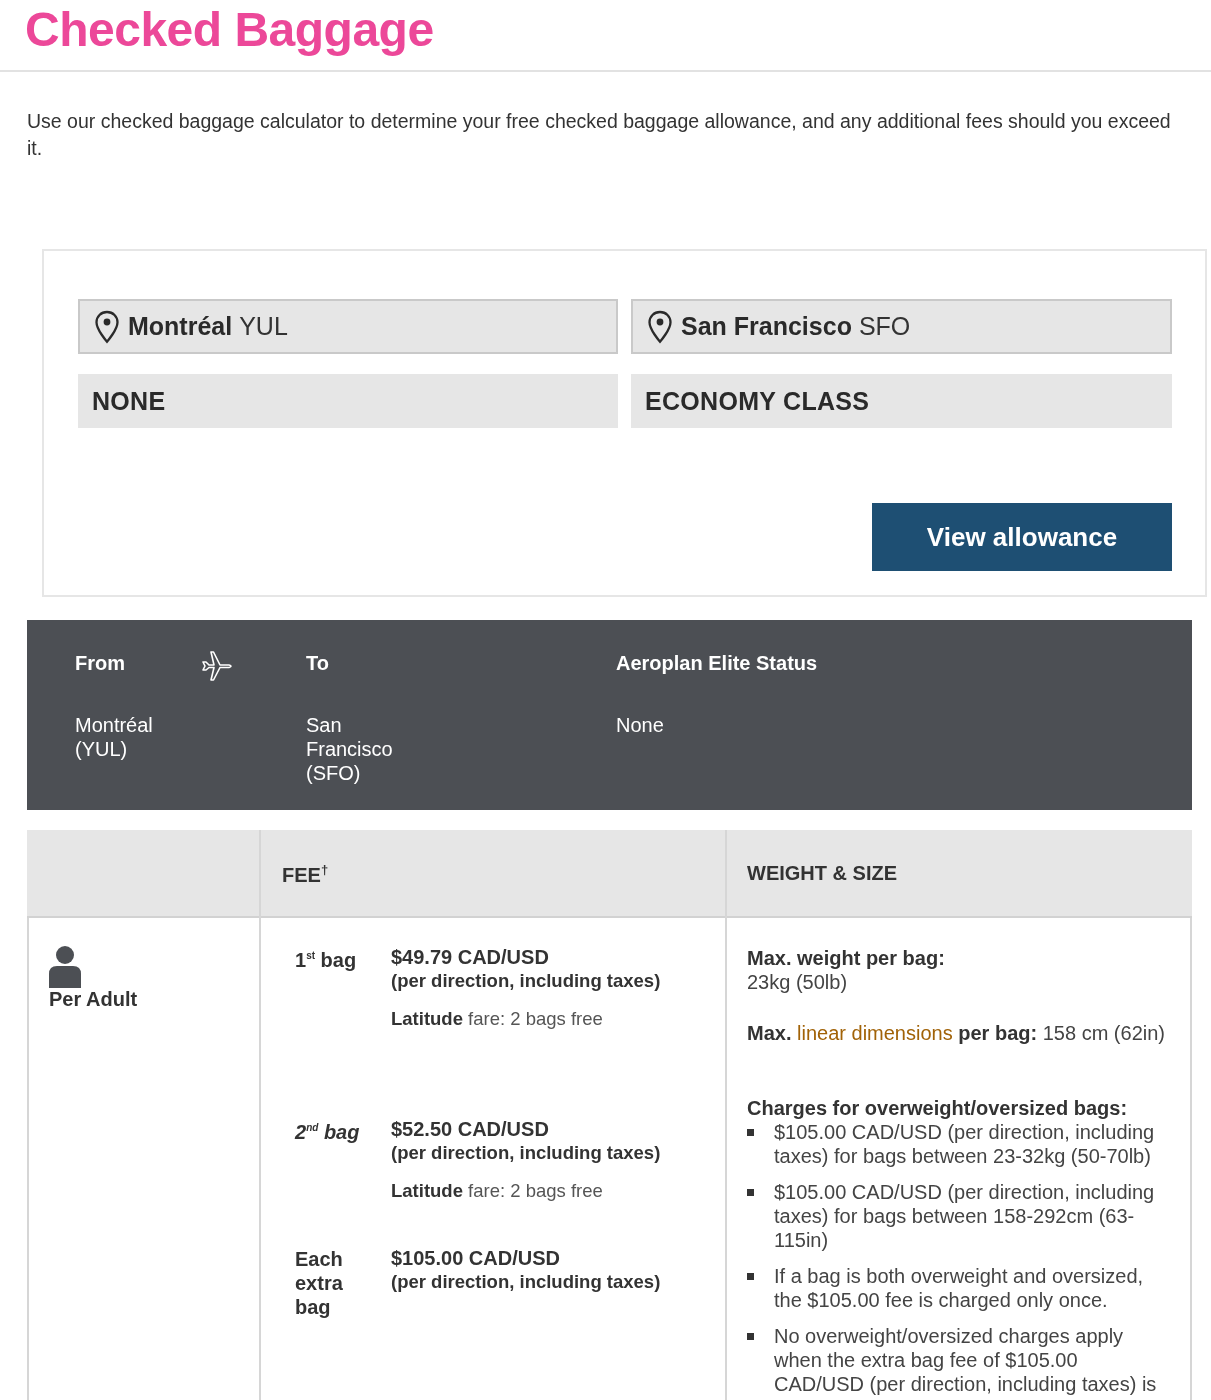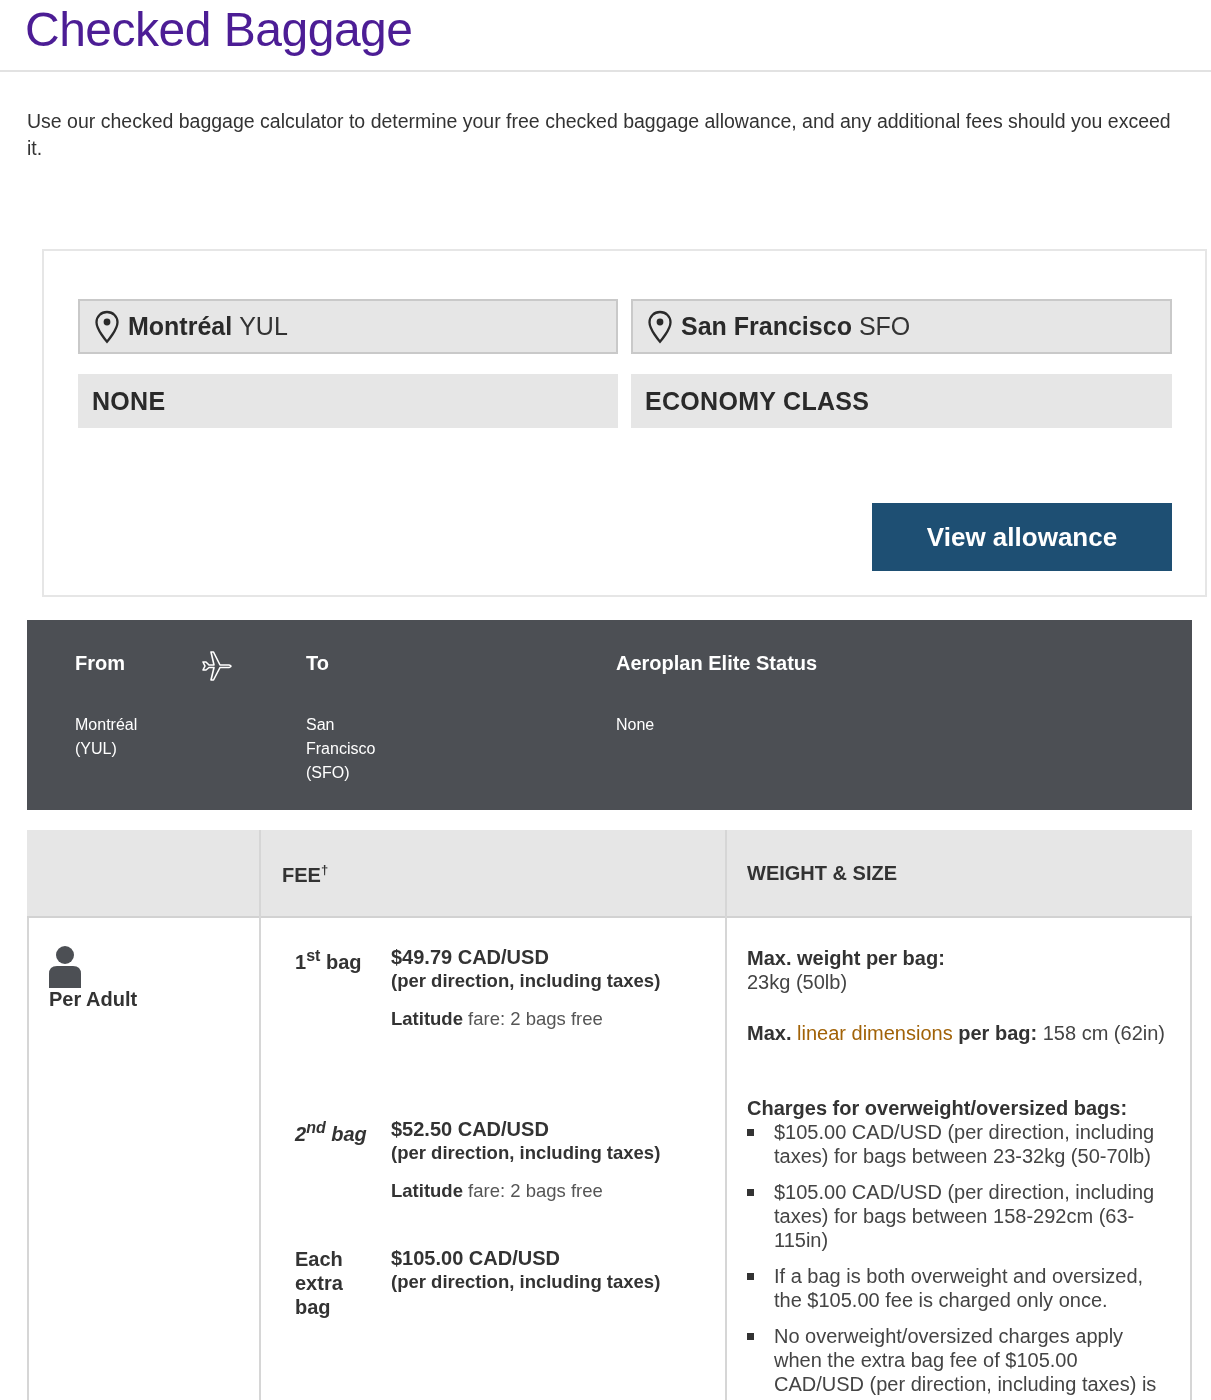--- a/index.html
+++ b/index.html
@@ -1,19 +1,19 @@
 <!DOCTYPE html>
 <html><head>
 <meta charset="utf-8">
 <style>
   * { box-sizing: border-box; margin: 0; padding: 0; }
   html, body { width: 1211px; height: 1400px; overflow: hidden; background: #fff; }
   body { font-family: "DejaVu Sans", sans-serif; color: #333; position: relative; }
 
-  .page-title { position: absolute; left: 25px; top: 2px; font-size: 48px; font-weight: 400; color: #4c1d95; letter-spacing: -0.5px; font-family: "Liberation Sans", sans-serif; }
+  .page-title { position: absolute; left: 25px; top: 2px; font-size: 48px; font-weight: 700; color: #ec4899; letter-spacing: -0.5px; font-family: "Liberation Sans", sans-serif; }
   .title-rule { position: absolute; left: 0; top: 70px; width: 1211px; height: 2px; background: #e2e2e2; }
   .intro { position: absolute; left: 27px; top: 108px; width: 1160px; font-size: 19.5px; line-height: 27px; color: #333; font-family: "Liberation Sans", sans-serif; }
 
   .calc-box { position: absolute; left: 42px; top: 249px; width: 1165px; height: 348px; border: 2px solid #e6e6e6; background: #fff; }
   .field { position: absolute; background: #e6e6e6; }
   .field.loc { border: 2px solid #c9c9c9; height: 55px; }
   .field.sel { height: 54px; }
   .field .val { position: absolute; left: 14px; top: 50%; transform: translateY(-50%); font-size: 25px; color: #2a2a2a; font-family: "Liberation Sans", sans-serif; white-space: nowrap; display: flex; align-items: center; }
   .field.loc .val { left: 14px; }
   .pin { width: 26px; height: 34px; margin-right: 8px; display: inline-block; }
@@ -23,35 +23,35 @@
 
   .check-row { position: absolute; display: flex; align-items: flex-start; font-size: 19px; line-height: 23px; color: #444; font-family: "Liberation Sans", sans-serif; }
   .checkbox { width: 27px; height: 27px; border: 2px solid #c9c9c9; background: #fff; margin-right: 8px; flex: none; position: relative; }
   .checkbox svg { position: absolute; left: 3px; top: 3px; }
   .check-label { width: 460px; }
 
   .btn-view { position: absolute; left: 828px; top: 252px; width: 300px; height: 68px; background: #1e4f73; color: #fff; font-size: 26px; font-weight: bold; border: none; font-family: "Liberation Sans", sans-serif; display: flex; align-items: center; justify-content: center; cursor: pointer; }
 
   .summary { position: absolute; left: 27px; top: 620px; width: 1165px; height: 190px; background: #4c4f54; color: #fff; font-family: "Liberation Sans", sans-serif; }
   .summary .h { position: absolute; top: 32px; font-size: 20px; font-weight: bold; }
-  .summary .v { position: absolute; top: 93px; font-size: 16px; line-height: 24px; }
+  .summary .v { position: absolute; top: 93px; font-size: 20px; line-height: 24px; }
   .plane { position: absolute; left: 172px; top: 28px; width: 36px; height: 36px; }
 
   .fee-table { position: absolute; left: 27px; top: 830px; width: 1165px; height: 580px; }
   .th-row { position: absolute; left: 0; top: 0; width: 1165px; height: 88px; background: #e6e6e6; border-bottom: 2px solid #d2d2d2; }
   .col-div { position: absolute; top: 0; width: 2px; height: 580px; background: #d6d6d6; }
   .th { position: absolute; top: 32px; font-size: 20px; font-weight: bold; color: #333; font-family: "Liberation Sans", sans-serif; }
   .th sup { font-size: 13px; }
   .left-border, .right-border { position: absolute; top: 88px; width: 2px; height: 500px; background: #d6d6d6; }
 
   .person { position: absolute; left: 20px; top: 114px; width: 36px; height: 44px; }
   .per-adult { position: absolute; left: 22px; top: 158px; font-size: 20px; font-weight: bold; color: #333; font-family: "Liberation Sans", sans-serif; }
 
   .bag-label { position: absolute; left: 268px; font-size: 20px; font-weight: bold; color: #333; line-height: 24px; font-family: "Liberation Sans", sans-serif; }
-  .bag-label sup { font-size: 16px; text-align: right; }
+  .bag-label sup { font-size: 10px; text-align: right; }
   .price { position: absolute; left: 364px; font-size: 20px; font-weight: bold; color: #333; line-height: 23px; font-family: "Liberation Sans", sans-serif; }
   .price .sub { font-size: 18.5px; display: block; }
   .fare-note { position: absolute; left: 364px; font-size: 18.5px; color: #555; font-family: "Liberation Sans", sans-serif; }
   .fare-note b { color: #333; }
 
   .ws { position: absolute; left: 720px; width: 420px; font-size: 20px; line-height: 24px; color: #444; font-family: "Liberation Sans", sans-serif; }
   .ws b { color: #333; }
   .ws .link { color: #a16207; }
   .ws ul { list-style: none; margin-top: 0; }
   .ws li { position: relative; padding-left: 27px; margin-bottom: 12px; }

